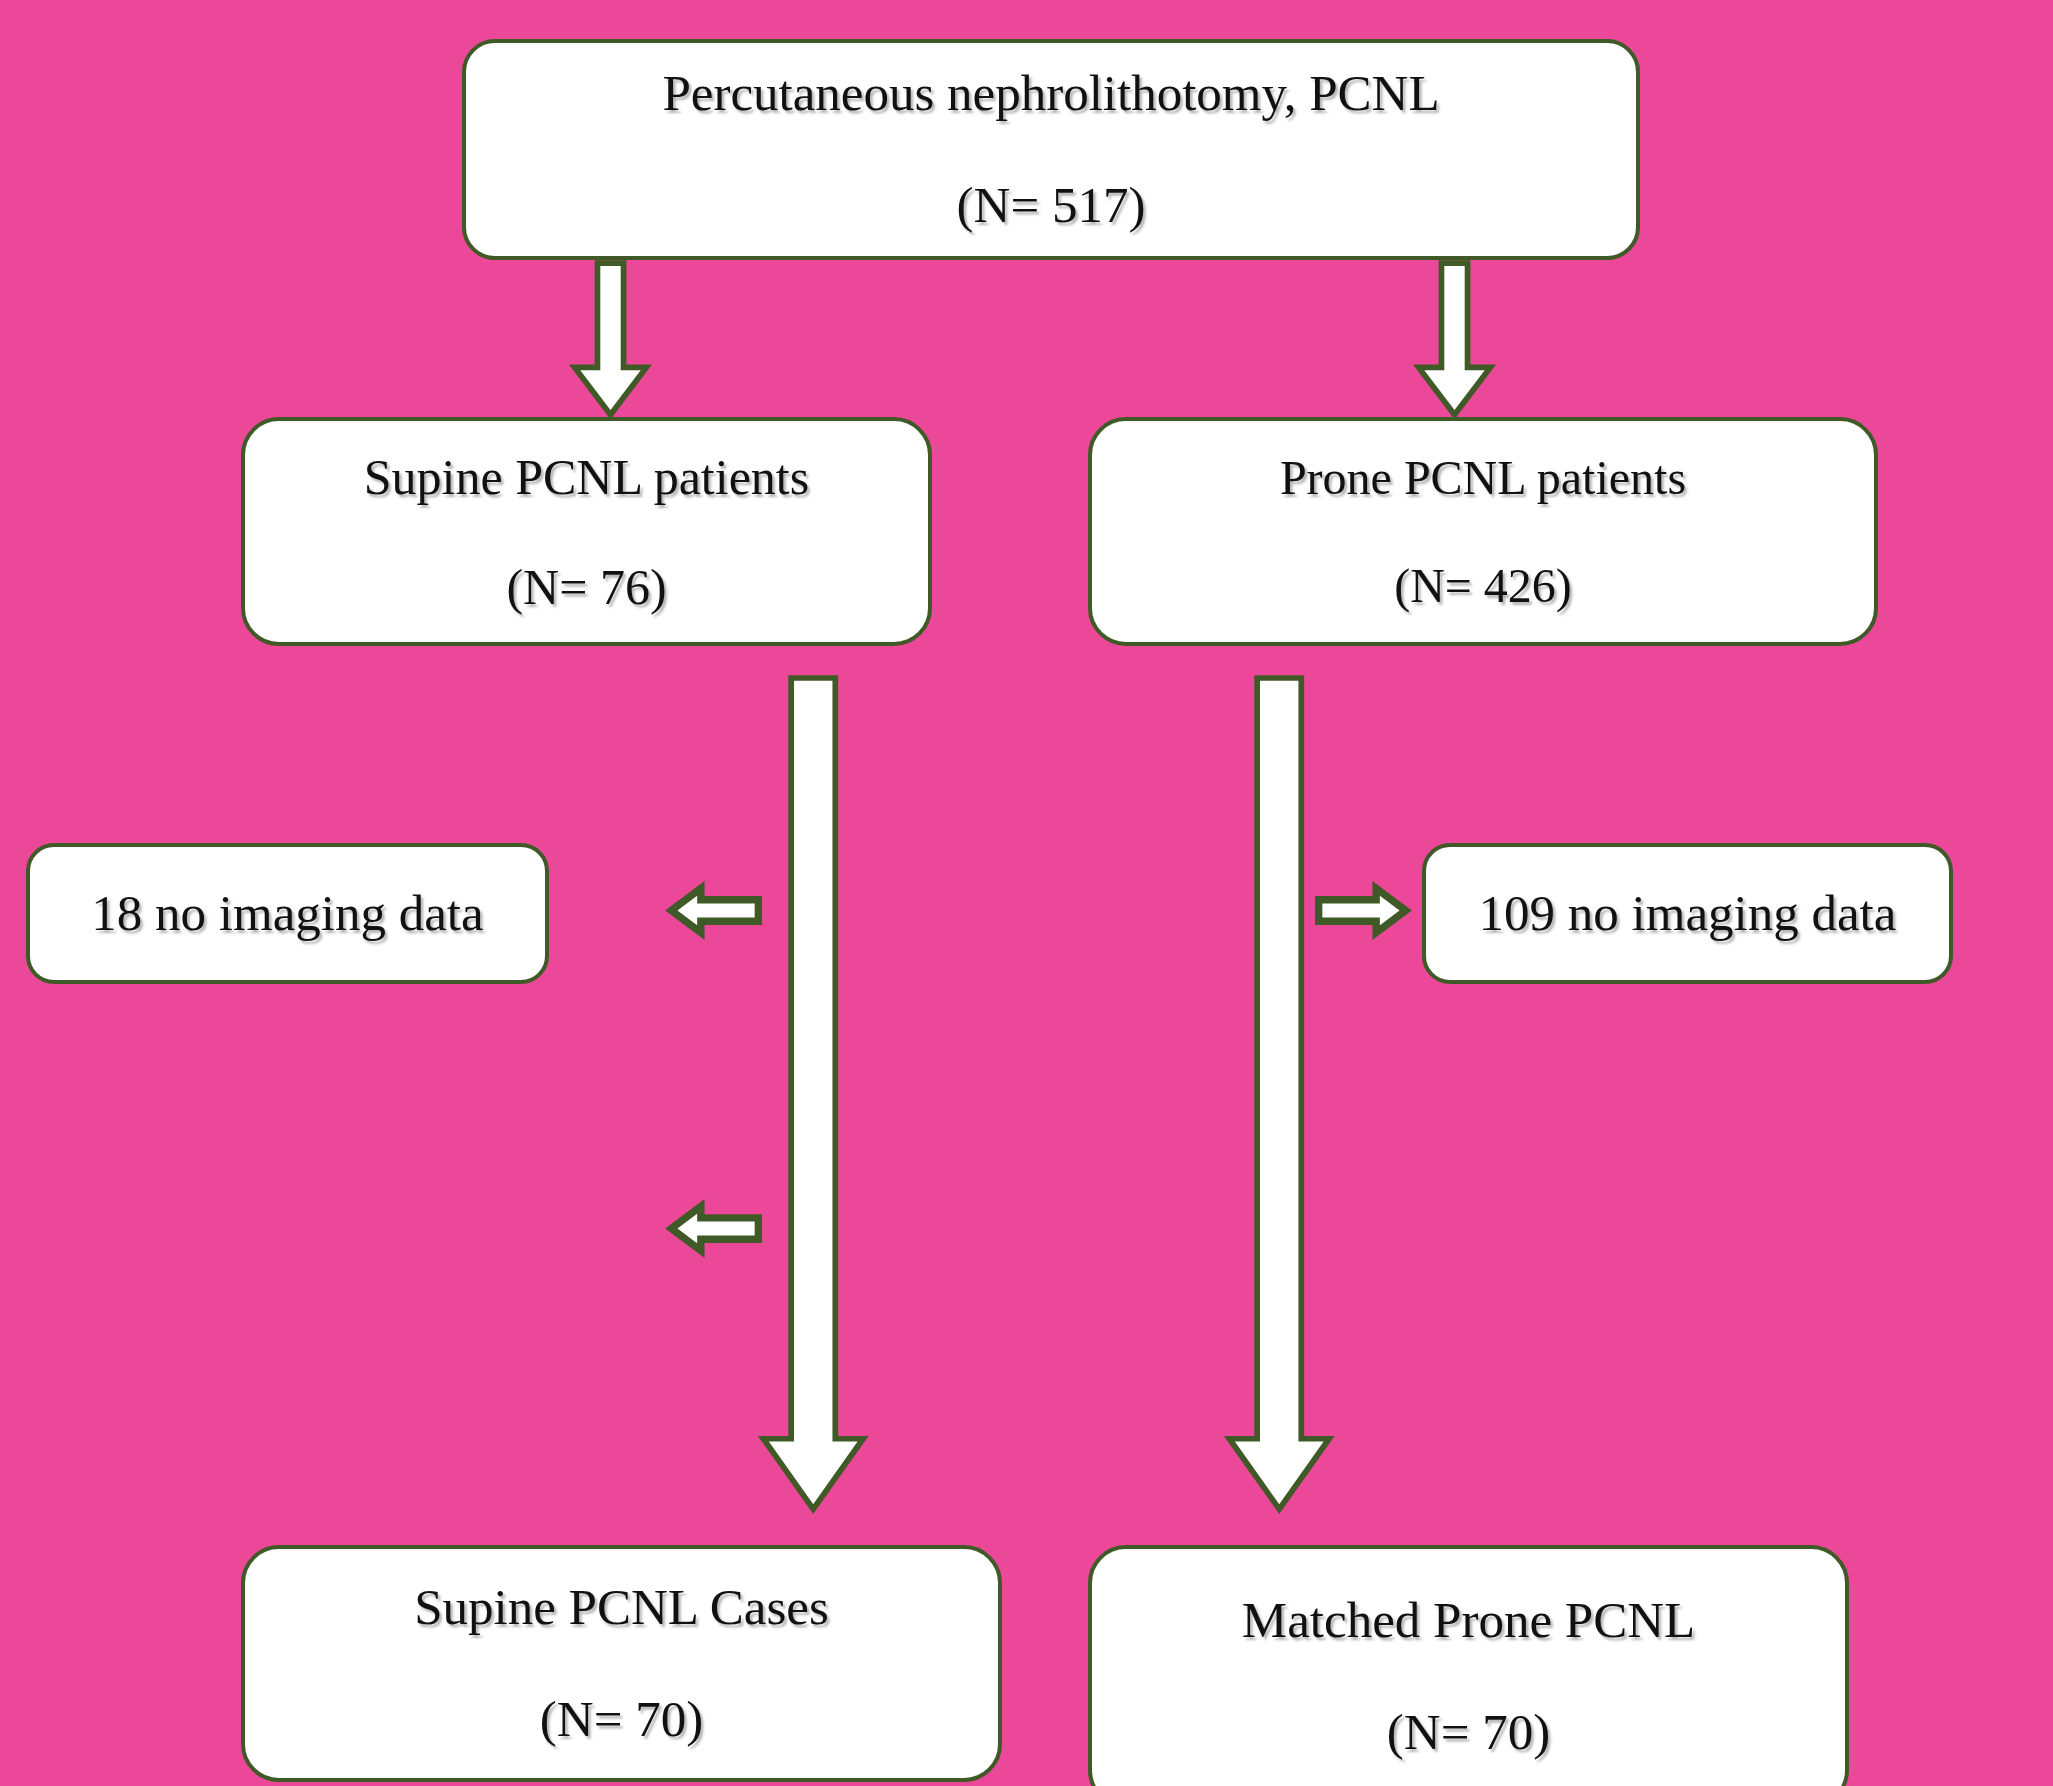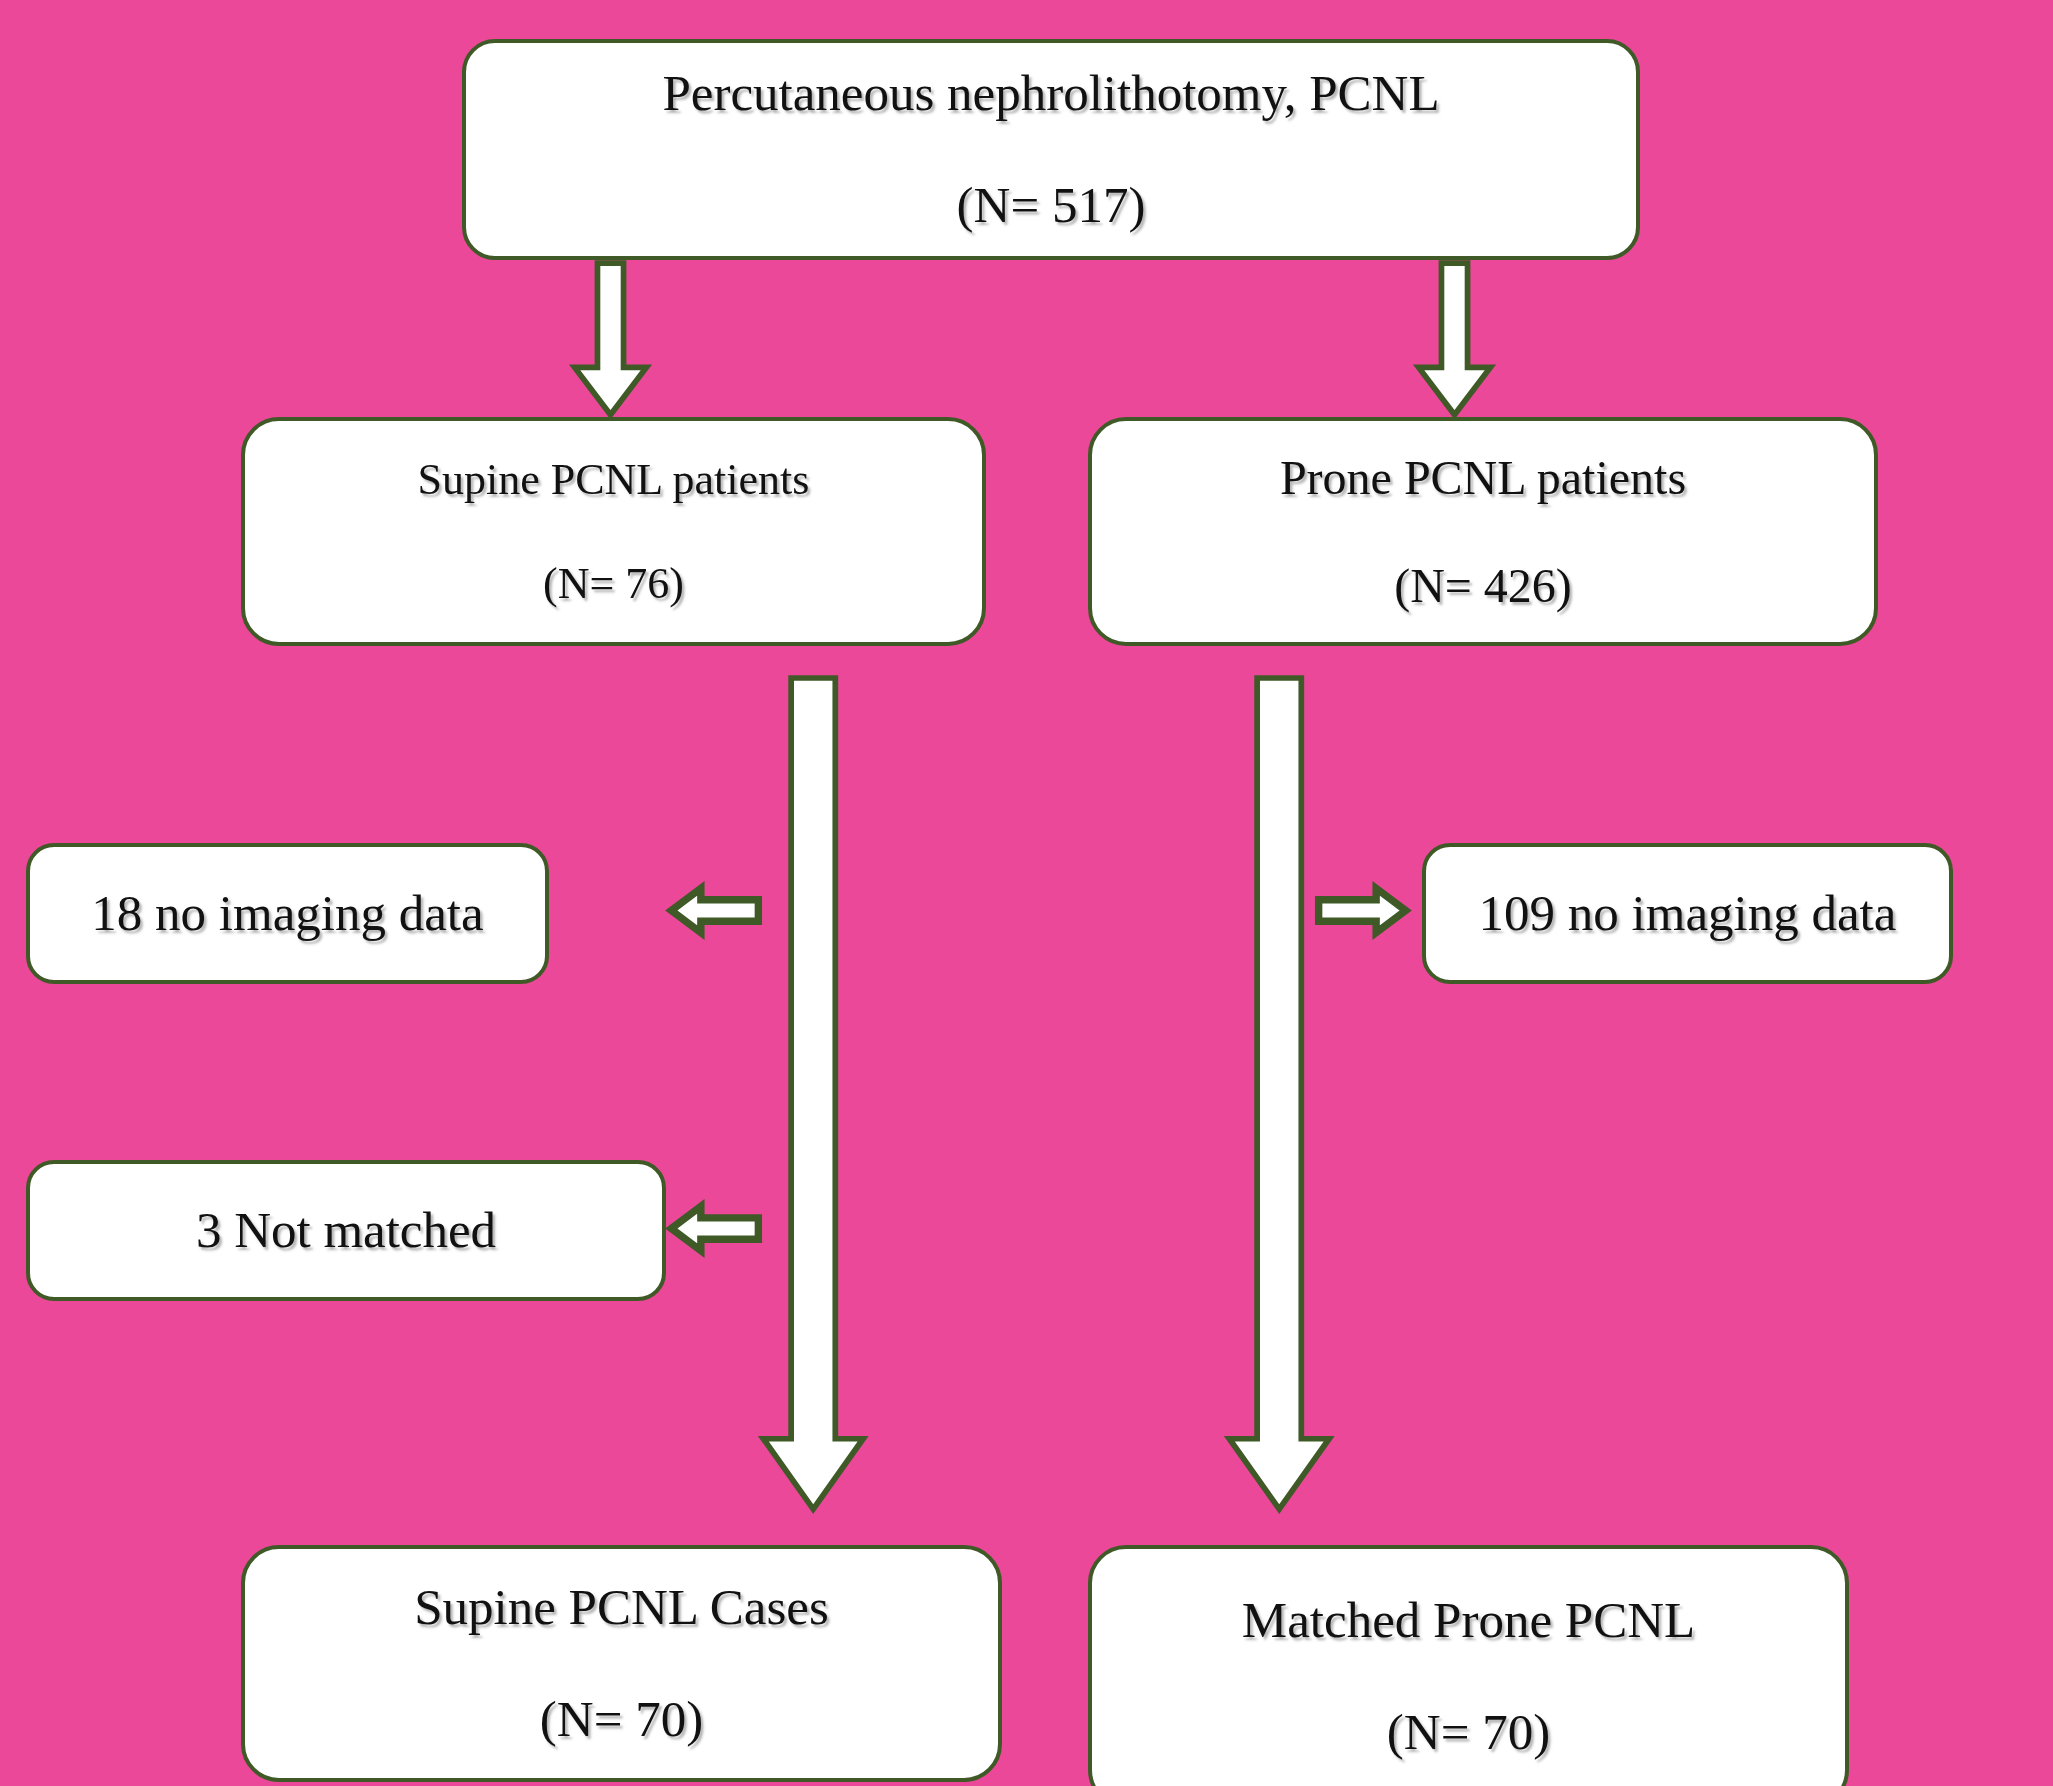--- a/index.html
+++ b/index.html
@@ -33,21 +33,21 @@
   .node .line {
     display: block;
     white-space: nowrap;
     line-height: 1.08;
   }
   .node .line + .line {
     margin-top: 56px;
   }
   
   #node-root      { left: 462px;  top: 39px;   width: 1178px; height: 221px; border-radius: 33px; font-size: 51px; }
-  #node-supine    { left: 241px;  top: 417px;  width: 745px;  height: 229px; font-size: 44px; }
+  #node-supine    { left: 241px;  top: 417px;  width: 691px;  height: 229px; font-size: 50px; }
   #node-prone     { left: 1088px; top: 417px;  width: 790px;  height: 229px; font-size: 48px; }
   #node-excl-l1   { left: 26px;   top: 843px; width: 523px;  height: 141px; border-radius: 28px; font-size: 51px; }
   #node-excl-r1   { left: 1422px; top: 843px; width: 531px;  height: 141px; border-radius: 28px; font-size: 51px; }
   #node-excl-l2   { left: 26px;   top: 1160px; width: 640px;  height: 141px; border-radius: 28px; font-size: 51px; }
   #node-cases-l   { left: 241px;  top: 1545px; width: 761px;  height: 237px; font-size: 51px; }
   #node-cases-r   { left: 1088px; top: 1545px; width: 761px;  height: 263px; font-size: 51px; }
 
   
   .arrow {
     position: absolute;
@@ -115,23 +115,20 @@
   </svg>
 
   <div class="node" id="node-excl-r1">
     <span class="line">109 no imaging data</span>
   </div>
 
   <svg class="arrow thin" id="arrow-excl-r1" width="92" height="51" viewBox="0 0 112 62">
     <polygon points="2,18 72,18 72,4 108,31 72,58 72,44 2,44"></polygon>
   </svg>
 
-  <div class="node" id="node-excl-l2">
-    <span class="line">3 Not matched</span>
-  </div>
 
   <svg class="arrow thin" id="arrow-excl-l2" width="92" height="51" viewBox="0 0 112 62">
     <polygon points="110,18 40,18 40,4 4,31 40,58 40,44 110,44"></polygon>
   </svg>
 
   <div class="node" id="node-cases-l">
     <span class="line">Supine PCNL Cases</span>
     <span class="line">(N= 70)</span>
   </div>
 

